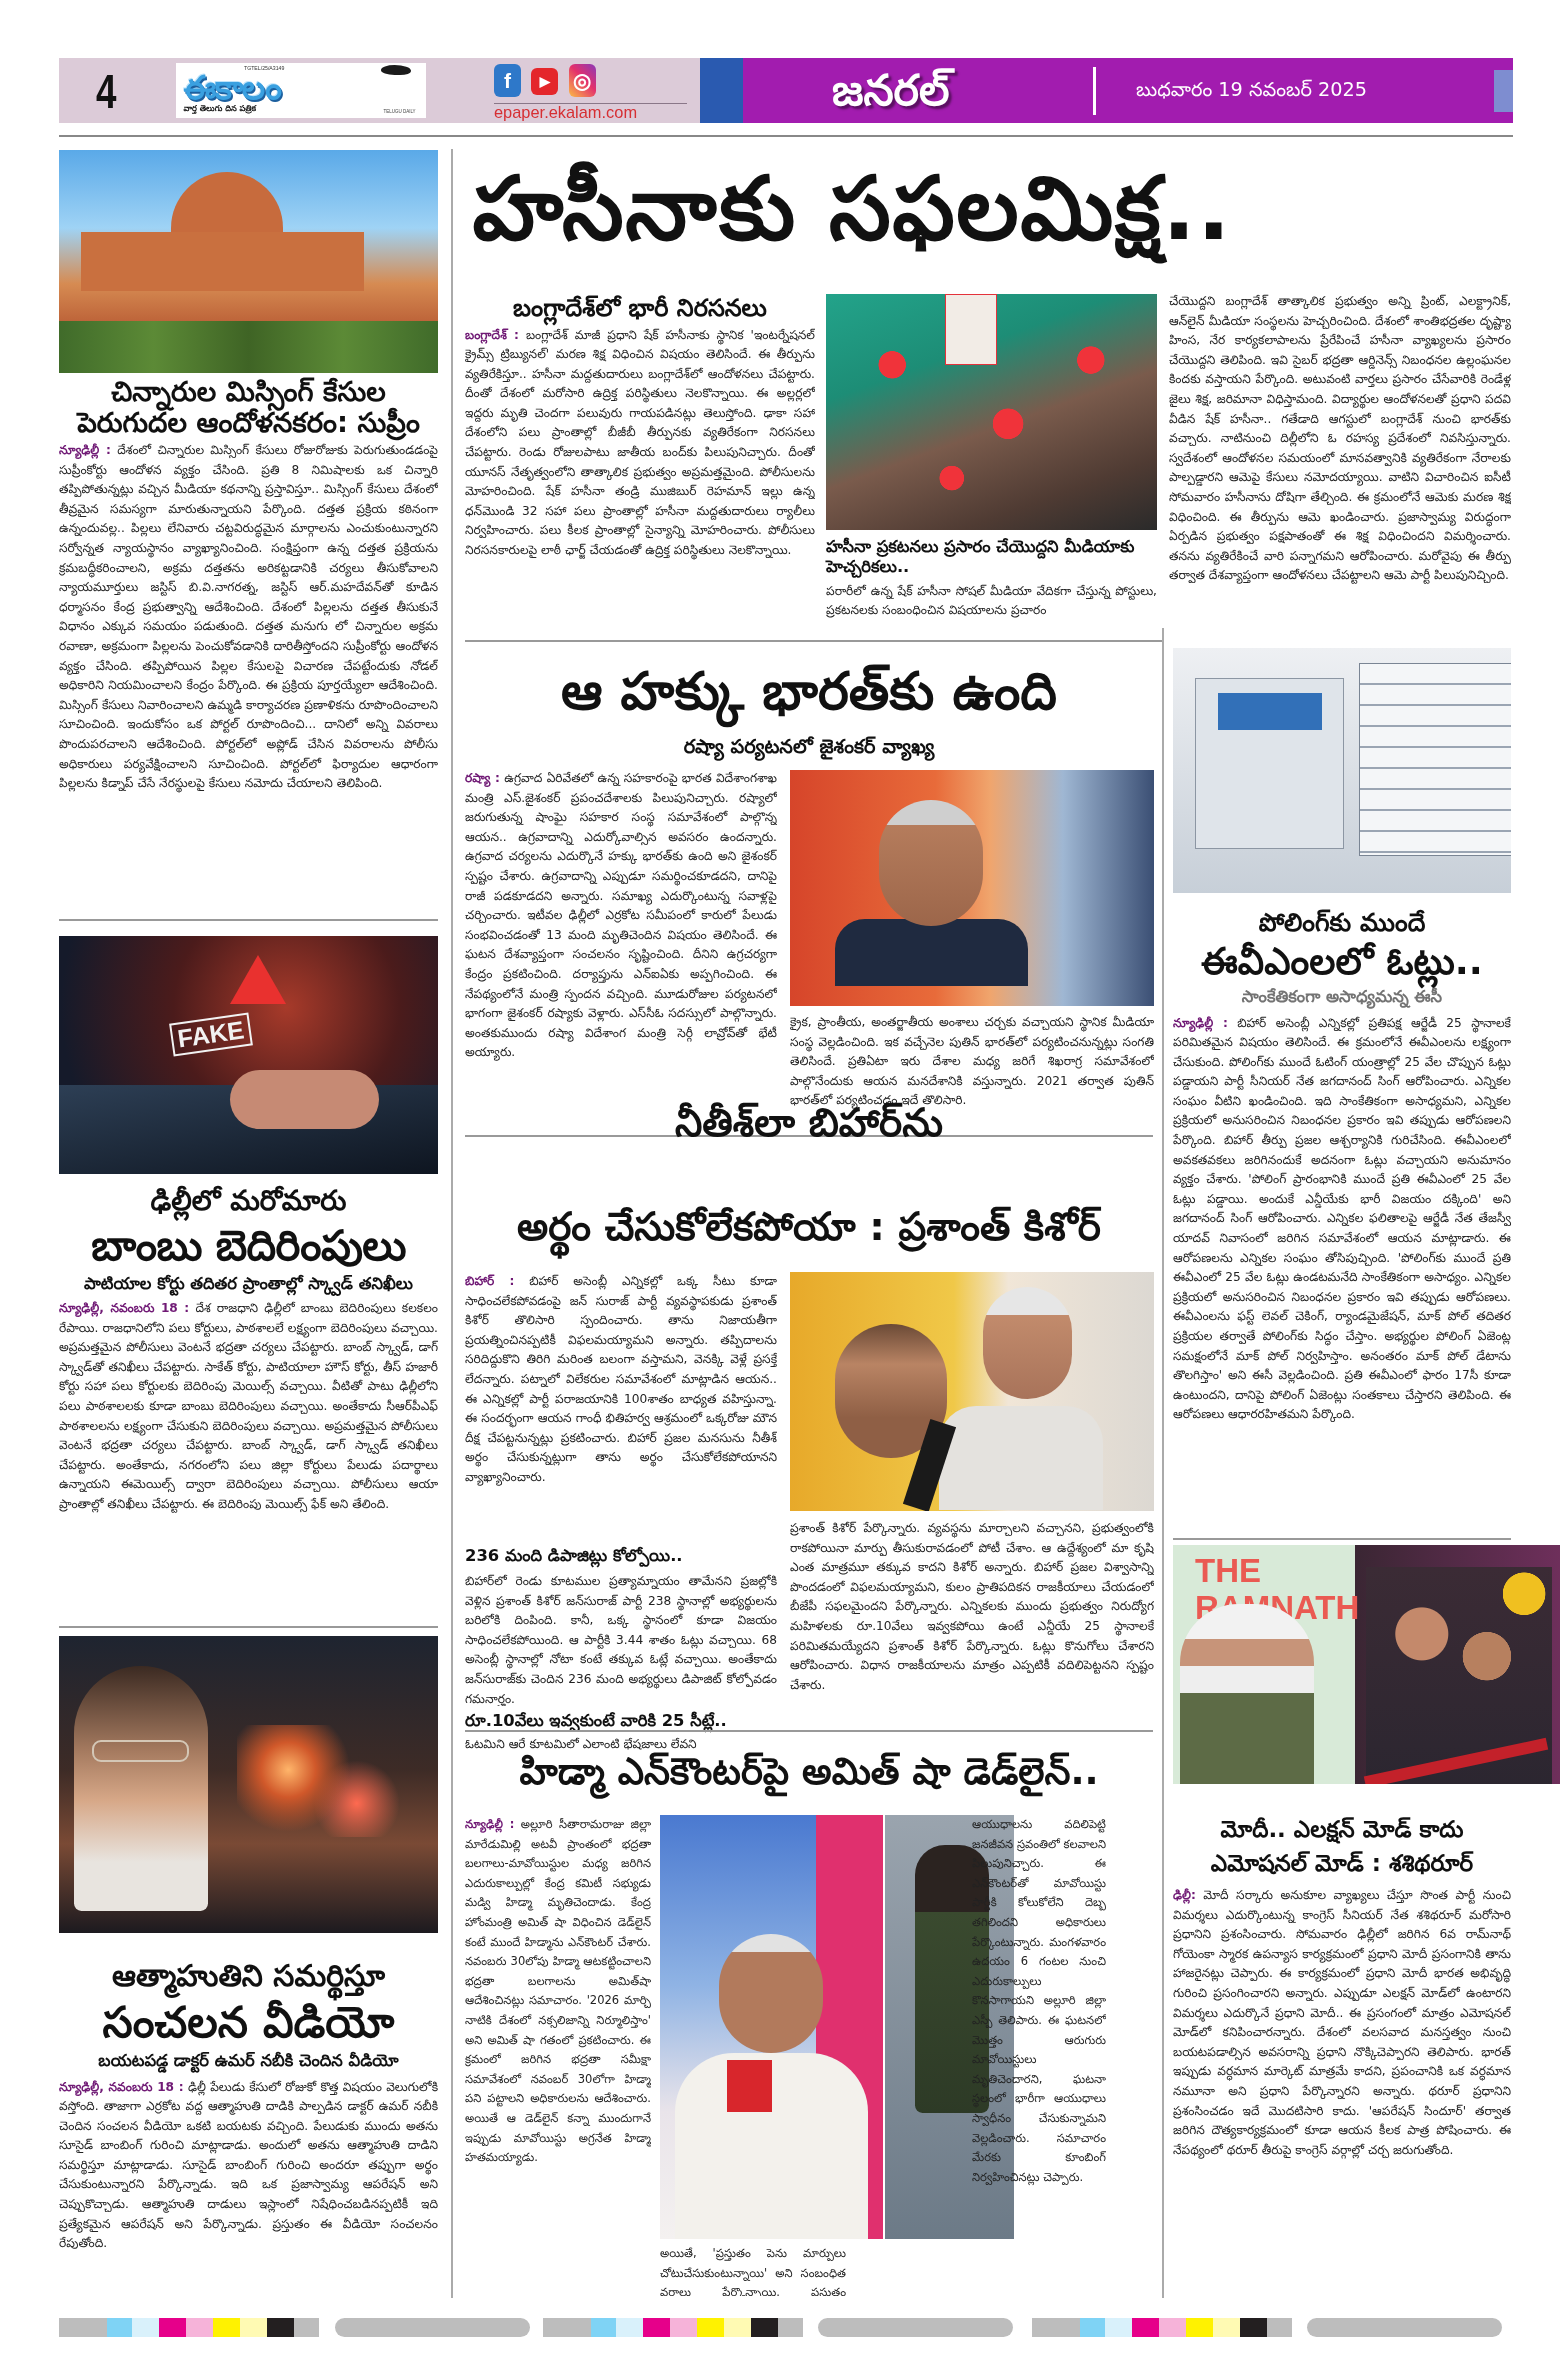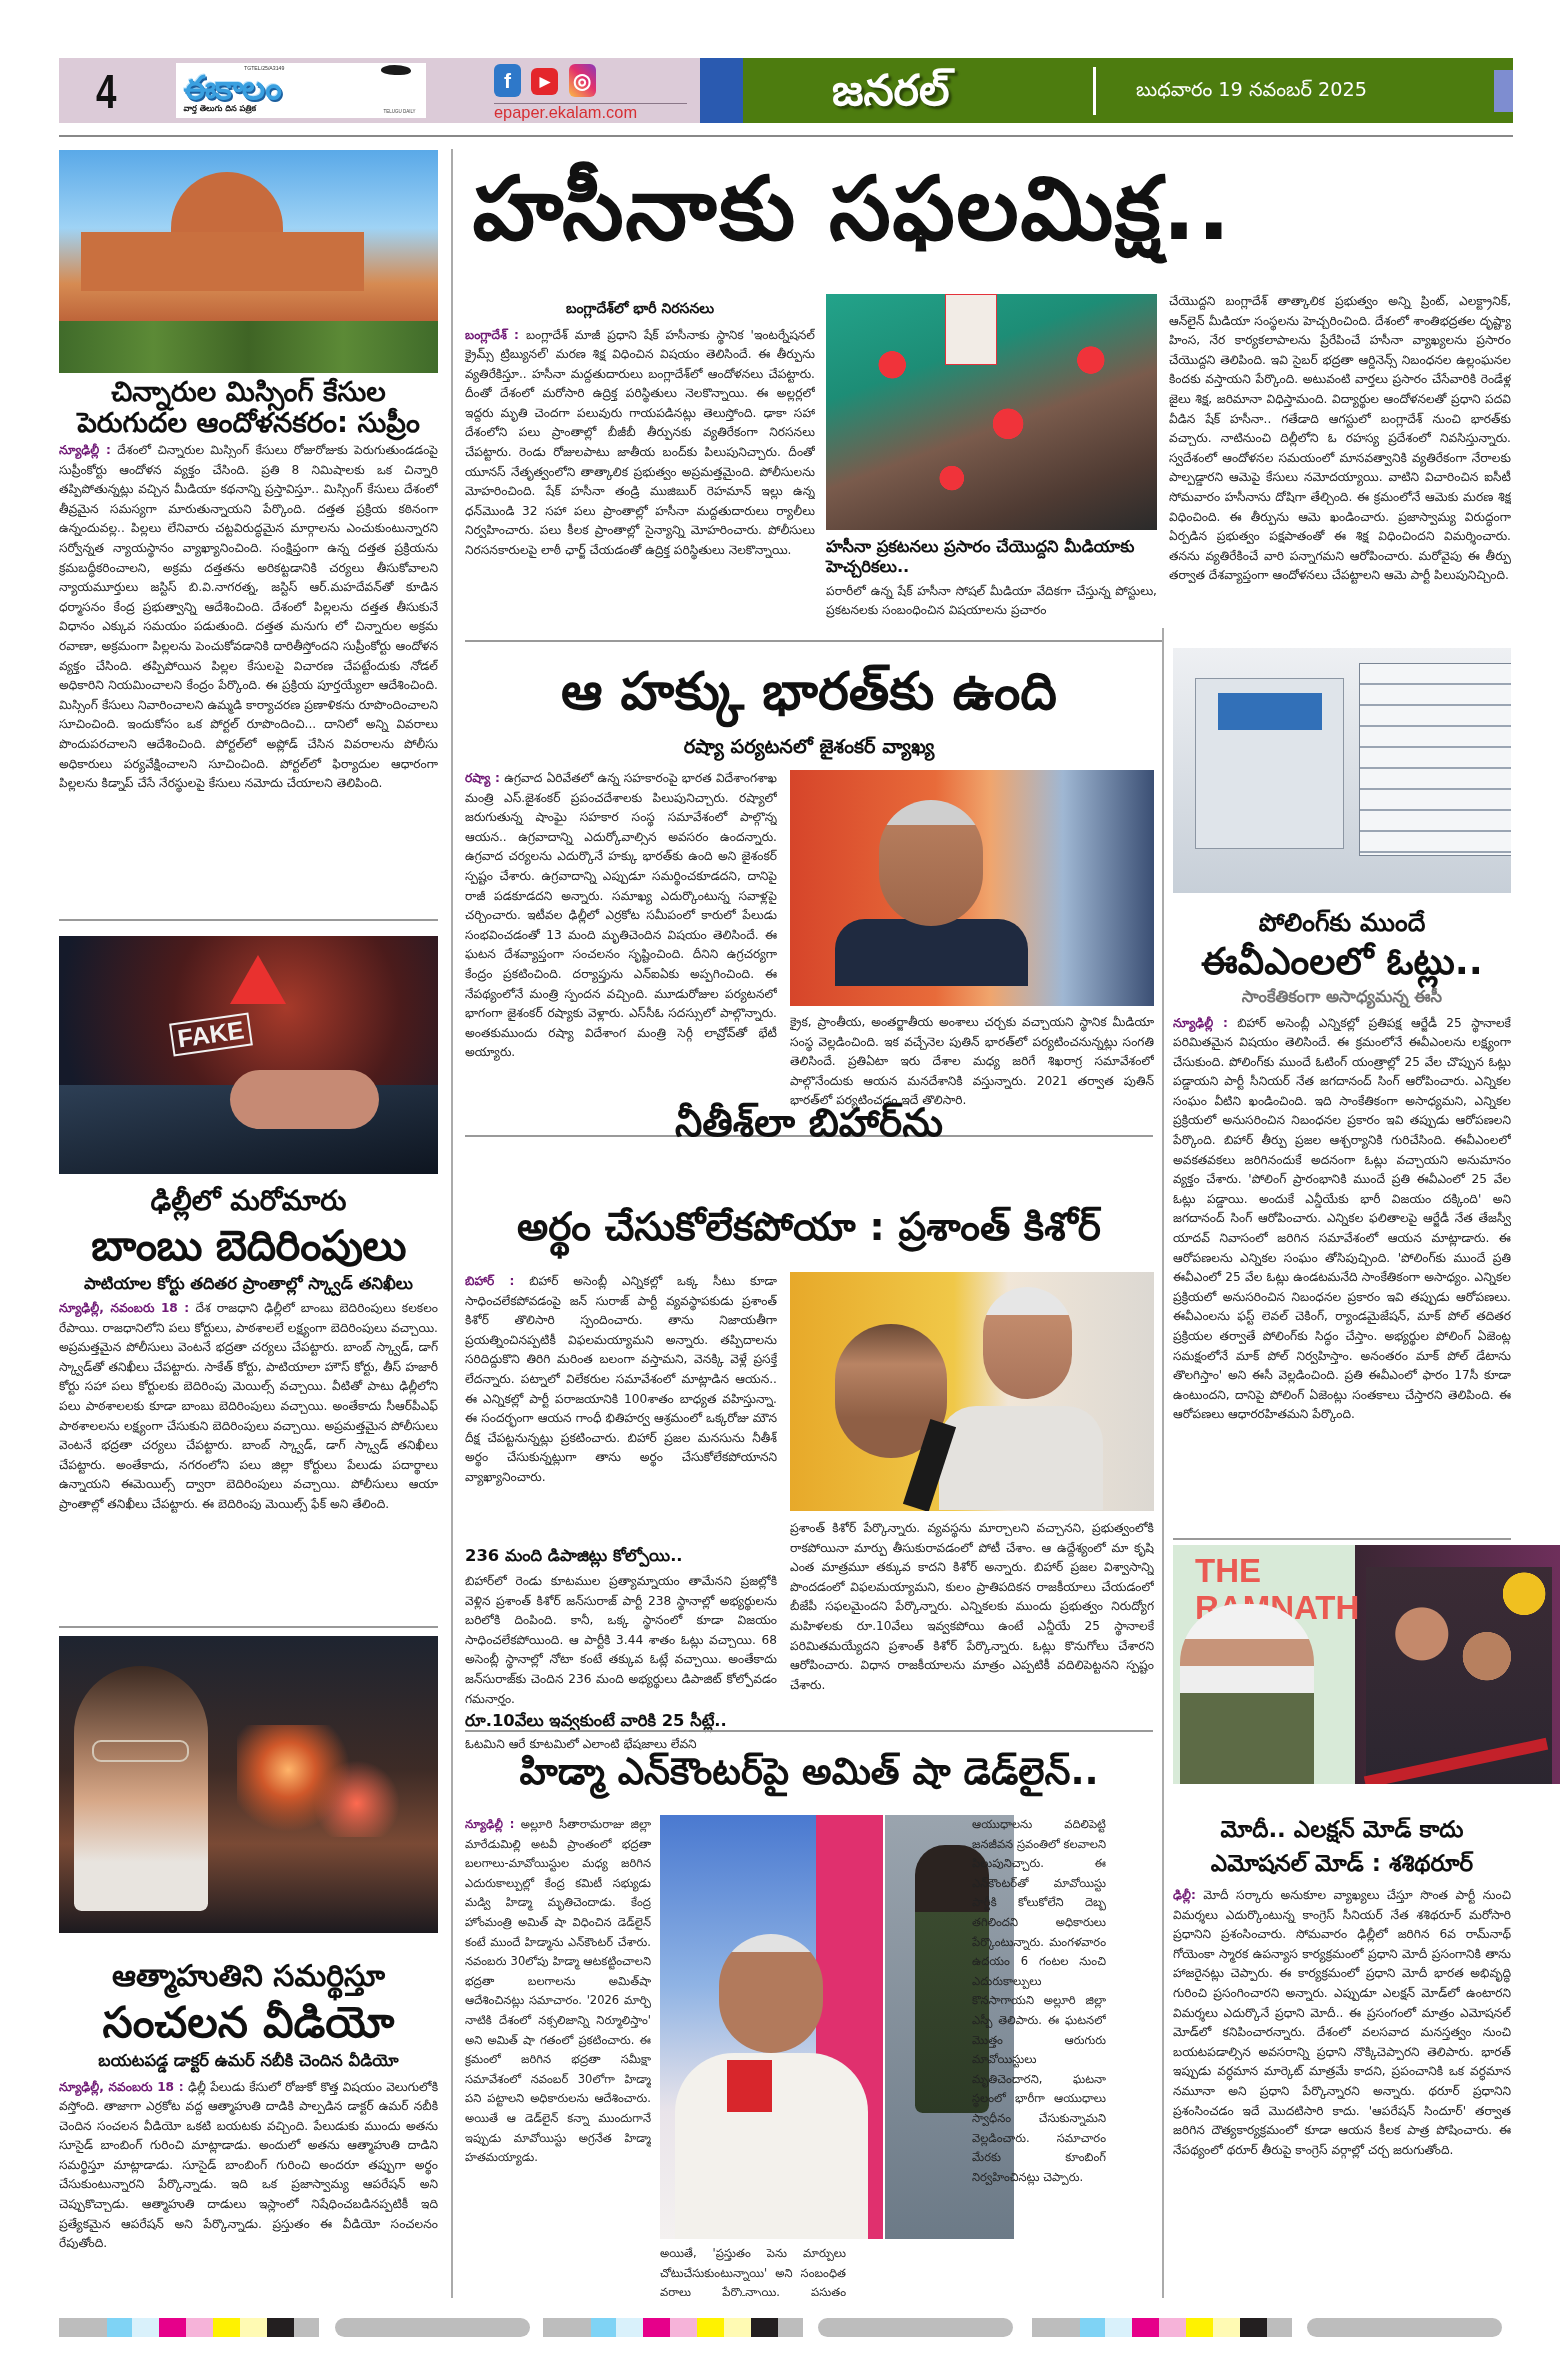--- a/index.html
+++ b/index.html
@@ -16,21 +16,21 @@
   .logo-crow { position: absolute; right: 15px; top: 1.5px; width: 30px; height: 10.4px; background: #1b1b1b; border-radius: 50% 60% 40% 50%; }
   .logo-tag { position: absolute; left: 7.4px; bottom: 3px; font: bold 8.2px "DejaVu Sans", sans-serif; color: #111; }
   .logo-tag2 { position: absolute; right: 10.4px; bottom: 4.5px; font: 4.5px "Liberation Sans", sans-serif; color: #444; }
   .social { position: absolute; left: 435px; top: 6px; display: flex; gap: 10.4px; }
   .soc { width: 27px; height: 33px; border-radius: 6px; color: #fff; display: flex; align-items: center; justify-content: center; font: bold 21px "Liberation Sans", sans-serif; }
   .soc.fb { background: #2e78c9; }
   .soc.yt { background: #e4262b; height: 27px; margin-top: 3.7px; font-size: 13.4px; }
   .soc.ig { background: linear-gradient(45deg,#fcbc45,#e3306c 55%,#8a3ab9); }
   .soc-line { position: absolute; left: 435px; top: 45px; width: 193px; height: 0.7px; background: #8a7788; }
   .epaper { position: absolute; left: 435px; top: 45px; font: 16.4px/19.3px "Liberation Sans", sans-serif; color: #d62f33; }
-  .mh-right { position: absolute; left: 684px; top: 0; width: 770px; height: 65px; background: #4d7c0f; }
+  .mh-right { position: absolute; left: 684px; top: 0; width: 770px; height: 65px; background: #a21caf; }
   .mh-right::before { content: ""; position: absolute; left: -43px; top: 0; width: 43px; height: 65px; background: #2a5ab0; }
   .section-name { position: absolute; left: 89px; top: 6px; font: bold 43px/52px "DejaVu Sans", sans-serif; color: #fff; text-shadow: 3px 3px 2.2px rgba(0,0,0,.45); }
   .mh-sep { position: absolute; left: 350px; top: 9px; width: 3px; height: 48px; background: #fff; }
   .date-text { position: absolute; left: 393px; top: 18px; font: 19.3px/27px "DejaVu Sans", sans-serif; color: #fff; }
   .mh-tab { position: absolute; right: 0; top: 12px; width: 19.3px; height: 42px; background: #7e8dd0; }
   .mh-rule { position: absolute; left: 59px; top: 135px; width: 1454px; height: 1.5px; background: #888; }
 
   
   .col { position: absolute; }
   .vrule { position: absolute; width: 1.5px; background: #aaa; }
@@ -167,21 +167,21 @@
     <b>న్యూఢిల్లీ, నవంబరు 18 :</b>
     <span>ఢిల్లీ పేలుడు కేసులో రోజుకో కొత్త విషయం వెలుగులోకి వస్తోంది. తాజాగా ఎర్రకోట వద్ద ఆత్మాహుతి దాడికి పాల్పడిన డాక్టర్ ఉమర్ నబీకి చెందిన సంచలన వీడియో ఒకటి బయటకు వచ్చింది. పేలుడుకు ముందు అతను సూసైడ్ బాంబింగ్ గురించి మాట్లాడాడు. అందులో అతను ఆత్మాహుతి దాడిని సమర్థిస్తూ మాట్లాడాడు. సూసైడ్ బాంబింగ్ గురించి అందరూ తప్పుగా అర్థం చేసుకుంటున్నారని పేర్కొన్నాడు. ఇది ఒక ప్రజాస్వామ్య ఆపరేషన్ అని చెప్పుకొచ్చాడు. ఆత్మాహుతి దాడులు ఇస్లాంలో నిషేధించబడినప్పటికీ ఇది ప్రత్యేకమైన ఆపరేషన్ అని పేర్కొన్నాడు. ప్రస్తుతం ఈ వీడియో సంచలనం రేపుతోంది.</span>
   </div>
 </div>
 
 <div class="vrule" style="left:451px;top:149px;height:2149px;"></div>
 
 <div class="hl" style="position:absolute;left:465px;top:146px;width:1034px;font-size:88px;line-height:126px;letter-spacing:1.5px;text-align:left;padding-left:7.4px;">హసీనాకు సఫలమిక్ష..</div>
 
 <div class="col" style="left:465px;top:296px;width:350px;">
-  <div class="hl" style="font-size:14px;line-height:25px;">బంగ్లాదేశ్‌లో భారీ నిరసనలు</div>
+  <div class="hl" style="font-size:24px;line-height:25px;">బంగ్లాదేశ్‌లో భారీ నిరసనలు</div>
   <div class="body-text" style="margin-top:4.5px;height:326px;overflow:hidden;">
     <b>బంగ్లాదేశ్ :</b>
     <span>బంగ్లాదేశ్ మాజీ ప్రధాని షేక్ హసీనాకు స్థానిక 'ఇంటర్నేషనల్ క్రైమ్స్ ట్రిబ్యునల్' మరణ శిక్ష విధించిన విషయం తెలిసిందే. ఈ తీర్పును వ్యతిరేకిస్తూ.. హసీనా మద్దతుదారులు బంగ్లాదేశ్‌లో ఆందోళనలు చేపట్టారు. దీంతో దేశంలో మరోసారి ఉద్రిక్త పరిస్థితులు నెలకొన్నాయి. ఈ అల్లర్లలో ఇద్దరు మృతి చెందగా పలువురు గాయపడినట్లు తెలుస్తోంది. ఢాకా సహా దేశంలోని పలు ప్రాంతాల్లో బీజీబీ తీర్పునకు వ్యతిరేకంగా నిరసనలు చేపట్టారు. రెండు రోజులపాటు జాతీయ బంద్‌కు పిలుపునిచ్చారు. దీంతో యూనస్ నేతృత్వంలోని తాత్కాలిక ప్రభుత్వం అప్రమత్తమైంది. పోలీసులను మోహరించింది. షేక్ హసీనా తండ్రి ముజిబుర్ రెహమాన్ ఇల్లు ఉన్న ధన్‌మొండి 32 సహా పలు ప్రాంతాల్లో హసీనా మద్దతుదారులు ర్యాలీలు నిర్వహించారు. పలు కీలక ప్రాంతాల్లో సైన్యాన్ని మోహరించారు. పోలీసులు నిరసనకారులపై లాఠీ ఛార్జ్ చేయడంతో ఉద్రిక్త పరిస్థితులు నెలకొన్నాయి.</span>
   </div>
 </div>
 
 <div class="photo ph-crowd" style="left:826px;top:294px;width:331px;height:236px;">
   <div class="poster"></div>
 </div>
 <div class="col" style="left:826px;top:537px;width:331px;">

